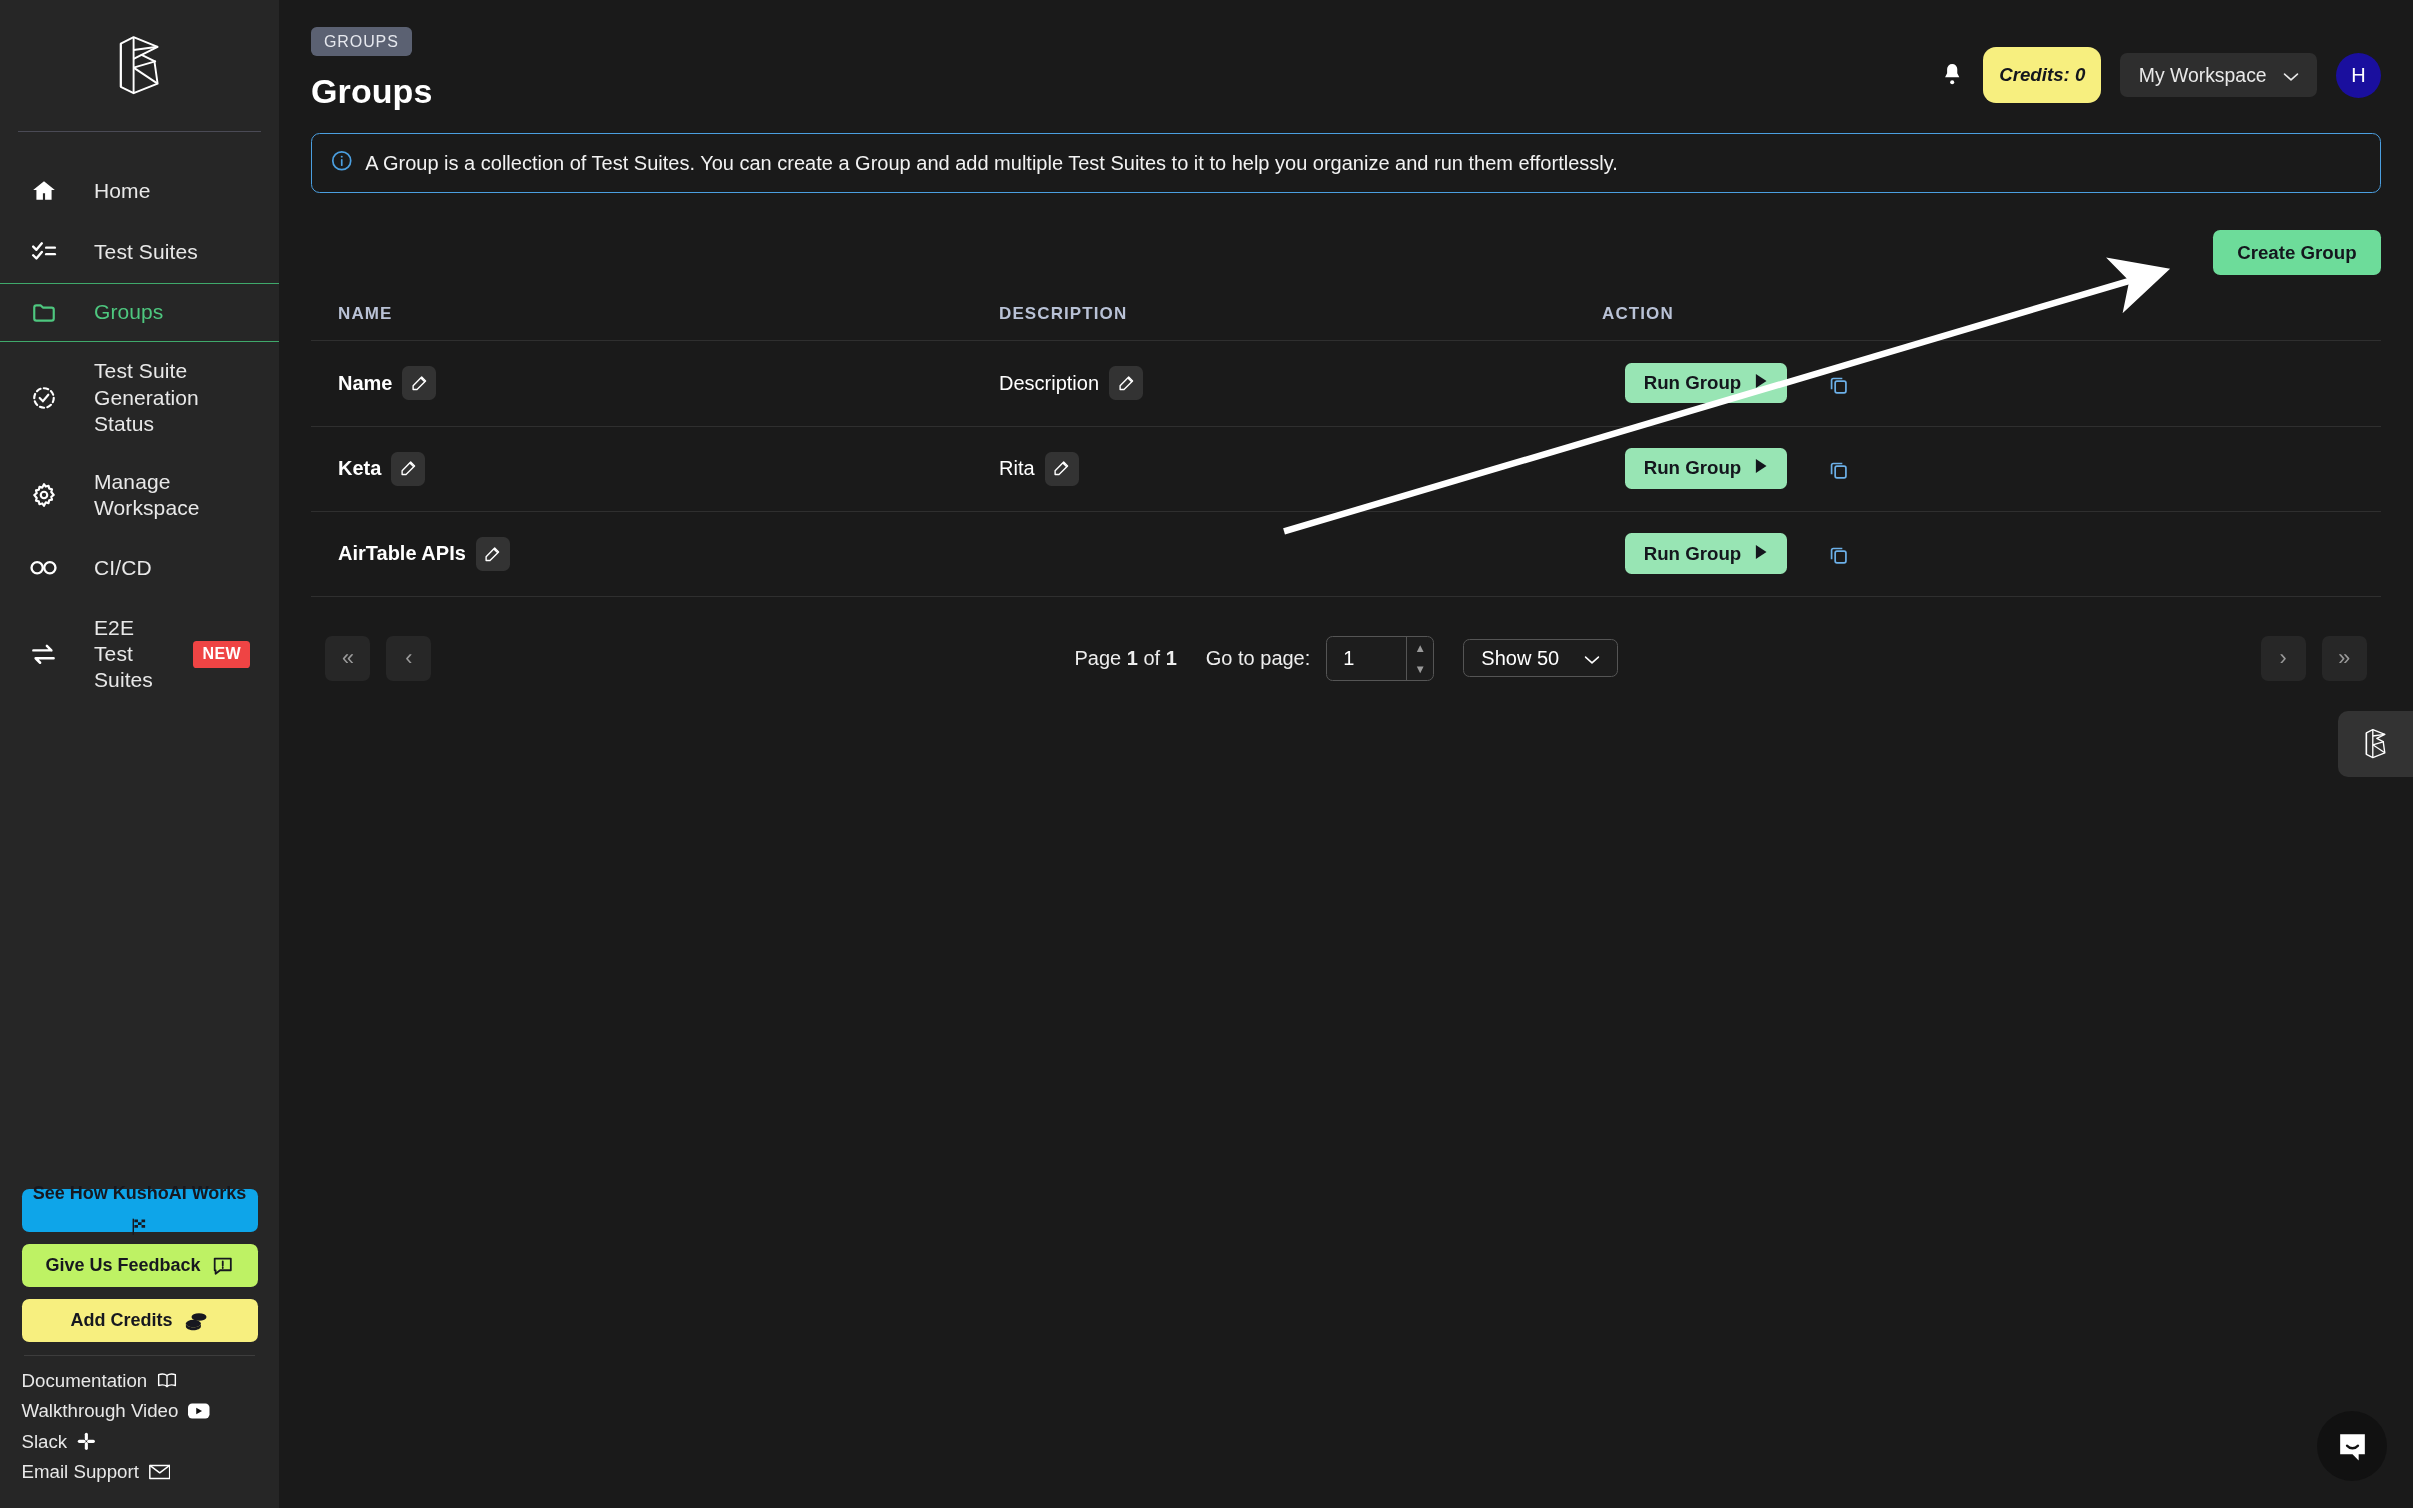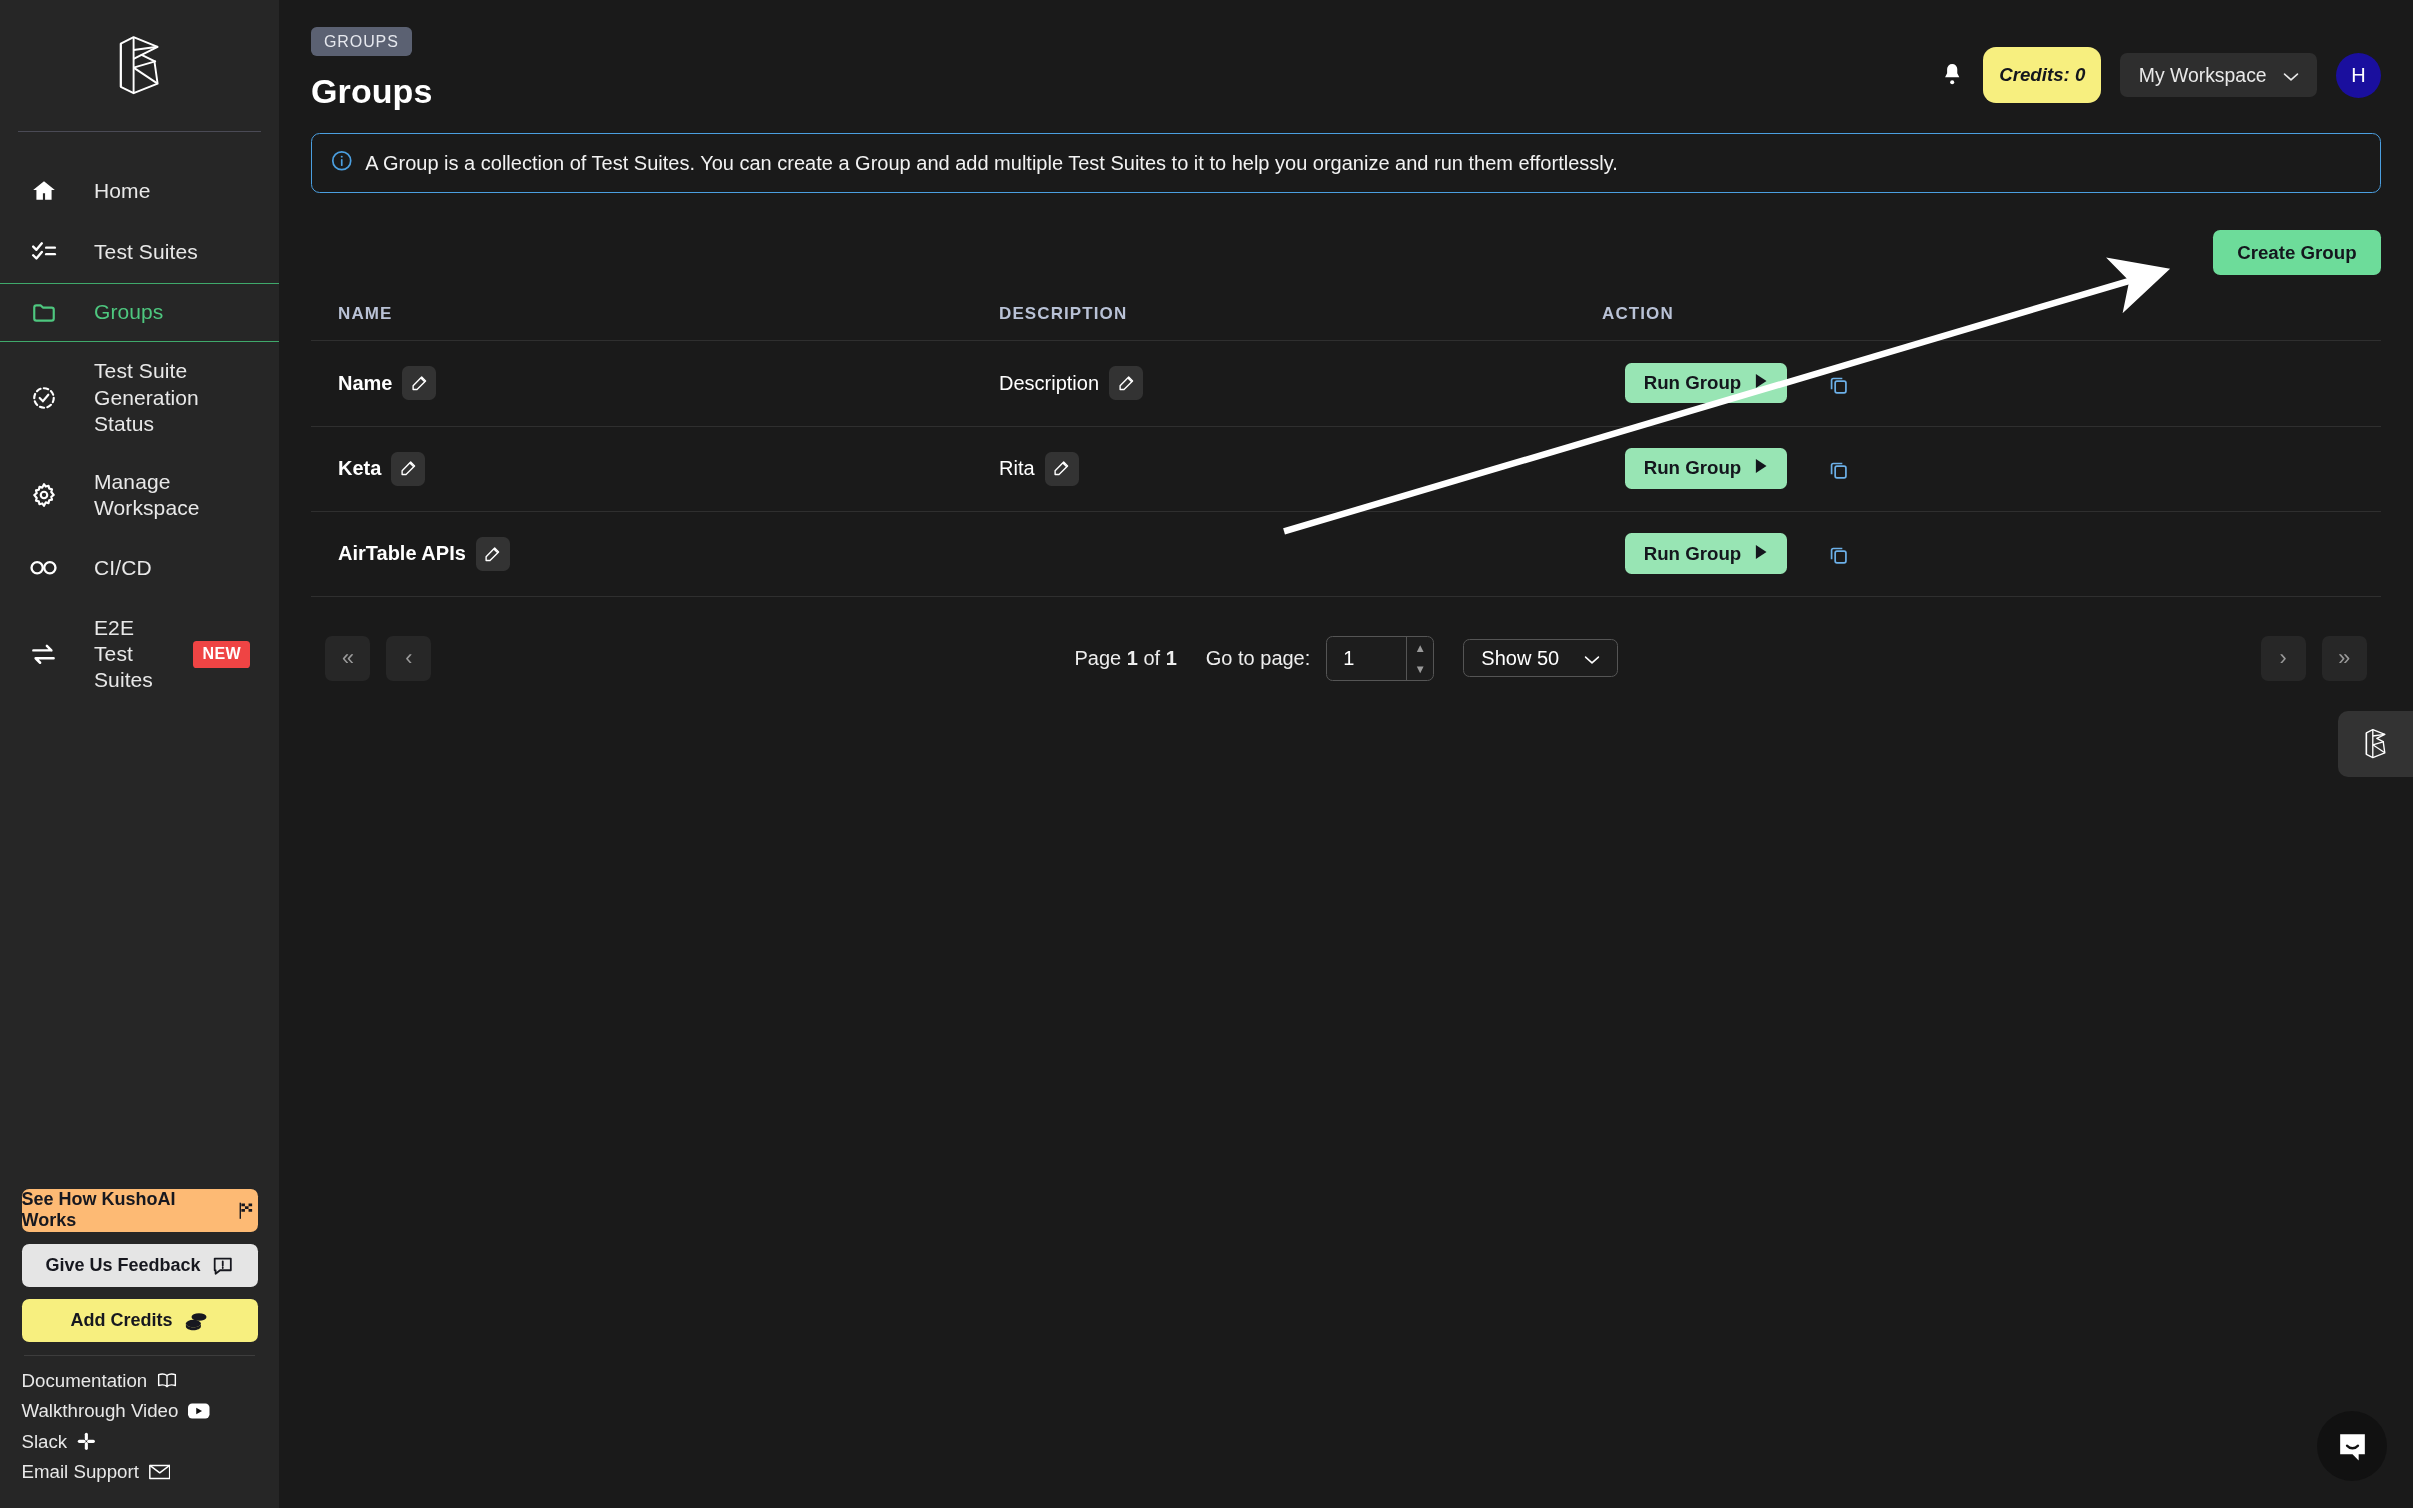--- a/index.html
+++ b/index.html
@@ -43,22 +43,22 @@
     background: #ef4444; color: #fff; font-size: 16px; font-weight: bold;
     padding: 3.6px 9.3px; border-radius: 3.6px; letter-spacing: 0.4px; margin-left: 4.3px;
   }
 
   .sidebar-bottom { margin-top: auto; padding: 0 21.5px 16px 21.5px; }
   .cta {
     display: flex; align-items: center; justify-content: center; gap: 11.5px;
     height: 43px; border-radius: 7.2px; margin-bottom: 12.2px;
     font-size: 18px; font-weight: bold; color: #17181f; cursor: pointer;
   }
-  .cta-blue { background: #fdba74; }
-  .cta-purple { background: #e5e5e5; }
+  .cta-blue { background: #0ea5e9; flex-direction: column; }
+  .cta-purple { background: #bef264; }
   .cta-yellow { background: #f7ef7f; }
   .cta .cicon { display: flex; align-items: center; }
   .links-divider { height: 0.7px; background: #3d3d3d; margin: 11.5px 2.9px 14.4px 2.9px; }
   .link-row {
     display: flex; align-items: center; gap: 10px;
     color: #e8e8e8; font-size: 18.7px; margin-bottom: 8.6px; cursor: pointer;
   }
   .link-row .licon { display: flex; align-items: center; }
 
   

